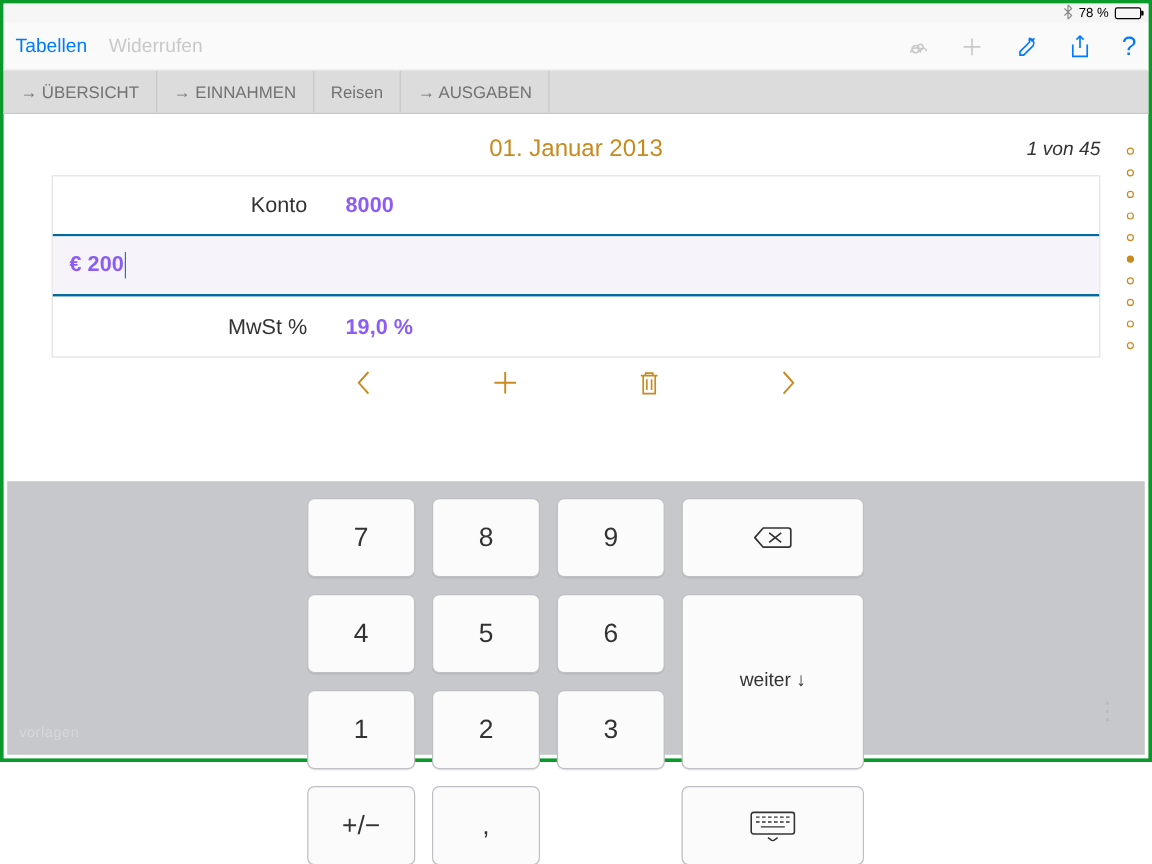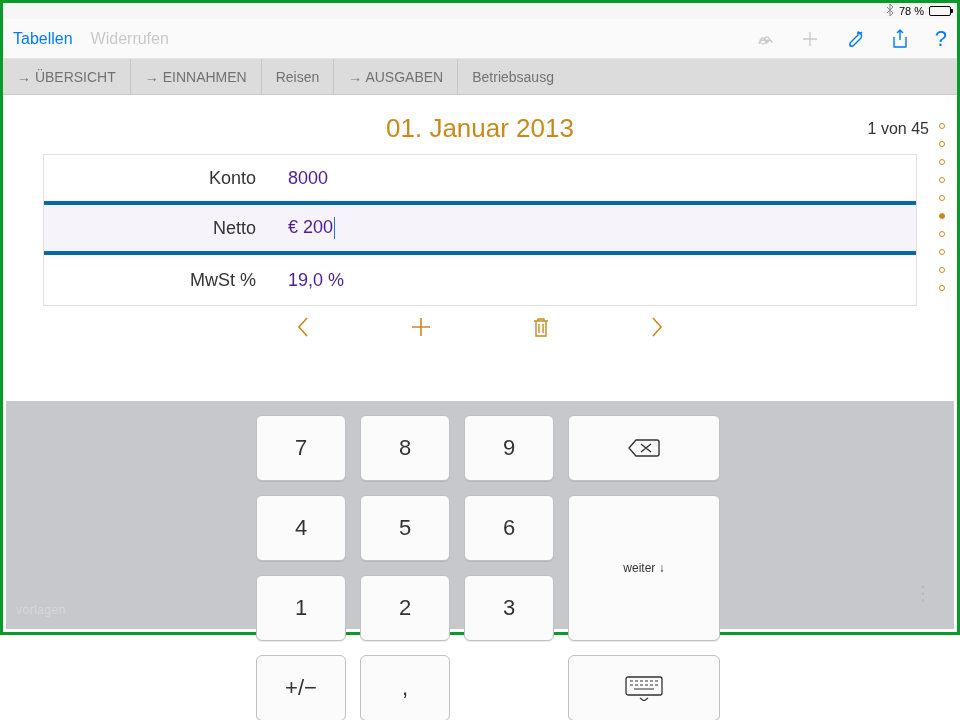--- a/index.html
+++ b/index.html
@@ -24,48 +24,48 @@
   .toolbar-right svg { display:block; }
 
   
   .tabs { height: 36px; background: #dcdcdc; display:flex; align-items:stretch; border-bottom:1px solid #c8c8c8; position:relative; overflow:hidden;}
   .tab { display:flex; align-items:center; justify-content:center; padding:0 14px; font-size:14px; color:#727272; border-right:1px solid #c8c8c8; white-space:nowrap; flex-shrink:0;}
   .tab.active { background:#0a84ff; color:#fff; border-right-color:#0a84ff;}
   .tab.last { border-right:none; }
 
   
   .hdr { padding: 18px 40px 8px; display:flex; align-items:center; justify-content:center; position:relative;}
-  .hdr .date { color:#c88a1f; font-size:26px; font-weight:300; }
-  .hdr .count { position:absolute; right:28px; font-size:16px; color:#333; }
+  .hdr .date { color:#c88a1f; font-size:20px; font-weight:300; }
+  .hdr .count { position:absolute; right:40px; font-size:16px; color:#333;font-style:italic; }
 
   
   .form { margin: 2px 40px 0; border:1px solid #e2e2e2; }
-  .row { display:flex; height:50px; align-items:center; border-bottom:4px solid #0369a1; }
+  .row { display:flex; height:50px; align-items:center; border-bottom:2px solid #0369a1; }
   .row:last-child { border-bottom:none; }
   .row.active { background:#f6f3fb; }
   .row .lbl { width:230px; text-align:right; padding-right:18px; font-size:18px; color:#333;}
-  .row .val { padding-left:14px; color:#4c1d95; font-size:18px; position:relative;}
+  .row .val { padding-left:14px; color:#8b5cf6; font-size:18px; position:relative;font-weight:bold;}
   .cursor { width:1px; height:22px; background:#2a6fd6; display:inline-block; vertical-align:middle; margin-left:1px; }
 
   
   .actions { display:flex; justify-content:center; gap:100px; padding:10px 0 16px;}
   .actions .a { color:#c88a1f; }
   .actions svg, .actions span { display:block; }
 
   
   .dots { position:absolute; right:12px; top:120px; display:flex; flex-direction:column; gap:12px; }
   .dots .d { width:6px; height:6px; border:1px solid #c88a1f; border-radius:50%; }
   .dots .d.fill { background:#c88a1f; }
 
   
   .keypad-area { position:absolute; left:3px; right:3px; bottom:3px; top:398px; background:#c6c8cc; }
   .keypad { display:grid; grid-template-columns: 90px 90px 90px 152px; grid-template-rows: 66px 66px 66px 66px; gap:14px; position:absolute; left:250px; top:14px;}
   .key { background:#fbfbfc; border:1px solid #c0c0c4; border-radius:6px; display:flex; align-items:center; justify-content:center; font-size:22px; color:#333; box-shadow: 0 1px 0 rgba(0,0,0,0.08);}
   .key.tall-top { grid-row: 1; grid-column:4; }
-  .key.tall-mid { grid-row: 2 / span 2; grid-column:4; font-size:12px; }
+  .key.tall-mid { grid-row: 2 / span 2; grid-column:4; font-size:16px; }
   .key.tall-bot { grid-row: 4; grid-column:4; }
 
   .watermark { position:absolute; left:10px; bottom:12px; color:#d6d7da; font-size:12px; letter-spacing:0.5px;}
   .dots-menu { position:absolute; right:18px; bottom:24px; color:#b8b9bd; font-size:20px; letter-spacing:3px;}
 </style>
 </head>
 <body>
 
 <div class="frame">
 
@@ -107,21 +107,20 @@
       </span>
       <span class="icn blue" style="font-size:22px;color:#007aff;font-weight:300;">?</span>
     </div>
   </div>
 
   <div class="tabs">
     <div class="tab">→ ÜBERSICHT</div>
     <div class="tab">→ EINNAHMEN</div>
     <div class="tab">Reisen</div>
     <div class="tab">→ AUSGABEN</div>
-    <div class="tab last">Betriebsausg</div>
   </div>
 
   <div class="hdr">
     <span class="date">01. Januar 2013</span>
     <span class="count">1 von 45</span>
   </div>
 
   <div class="dots">
     <span class="d"></span>
       <span class="d"></span>
@@ -134,21 +133,20 @@
       <span class="d"></span>
       <span class="d"></span>
   </div>
 
   <div class="form">
     <div class="row">
       <div class="lbl">Konto</div>
       <div class="val">8000</div>
     </div>
     <div class="row active">
-      <div class="lbl">Netto</div>
       <div class="val"><span>€ 200</span><span class="cursor"></span></div>
     </div>
     <div class="row">
       <div class="lbl">MwSt %</div>
       <div class="val">19,0 %</div>
     </div>
   </div>
 
   <div class="actions">
     <span class="a">

